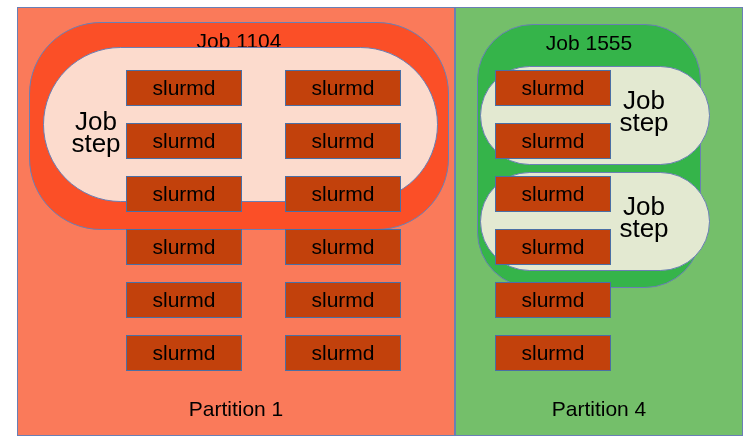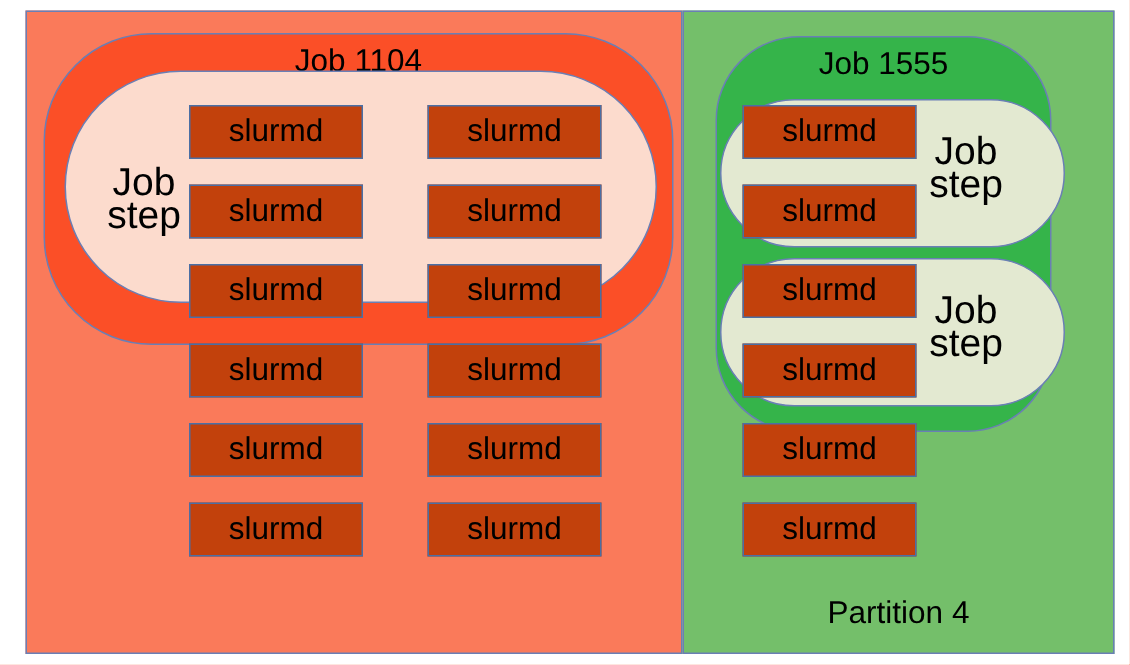--- a/index.html
+++ b/index.html
@@ -153,20 +153,21 @@
 </style>
 </head>
 <body>
 
 <div id="canvas">
 
   <div class="partition" id="partition-1">
     <div class="job" id="job-1001">
       <div class="job-label">Job 1104</div>
     </div>
+    <div class="partition-label">Partition 1</div>
   </div>
 
   <div class="jobstep" id="jobstep-1001-1"></div>
   <div class="jobstep-label" id="jobstep-label-1001-1">Job
 step</div>
 
   <div class="partition" id="partition-2">
     <div class="job" id="job-1002">
       <div class="job-label">Job 1555</div>
     </div>

